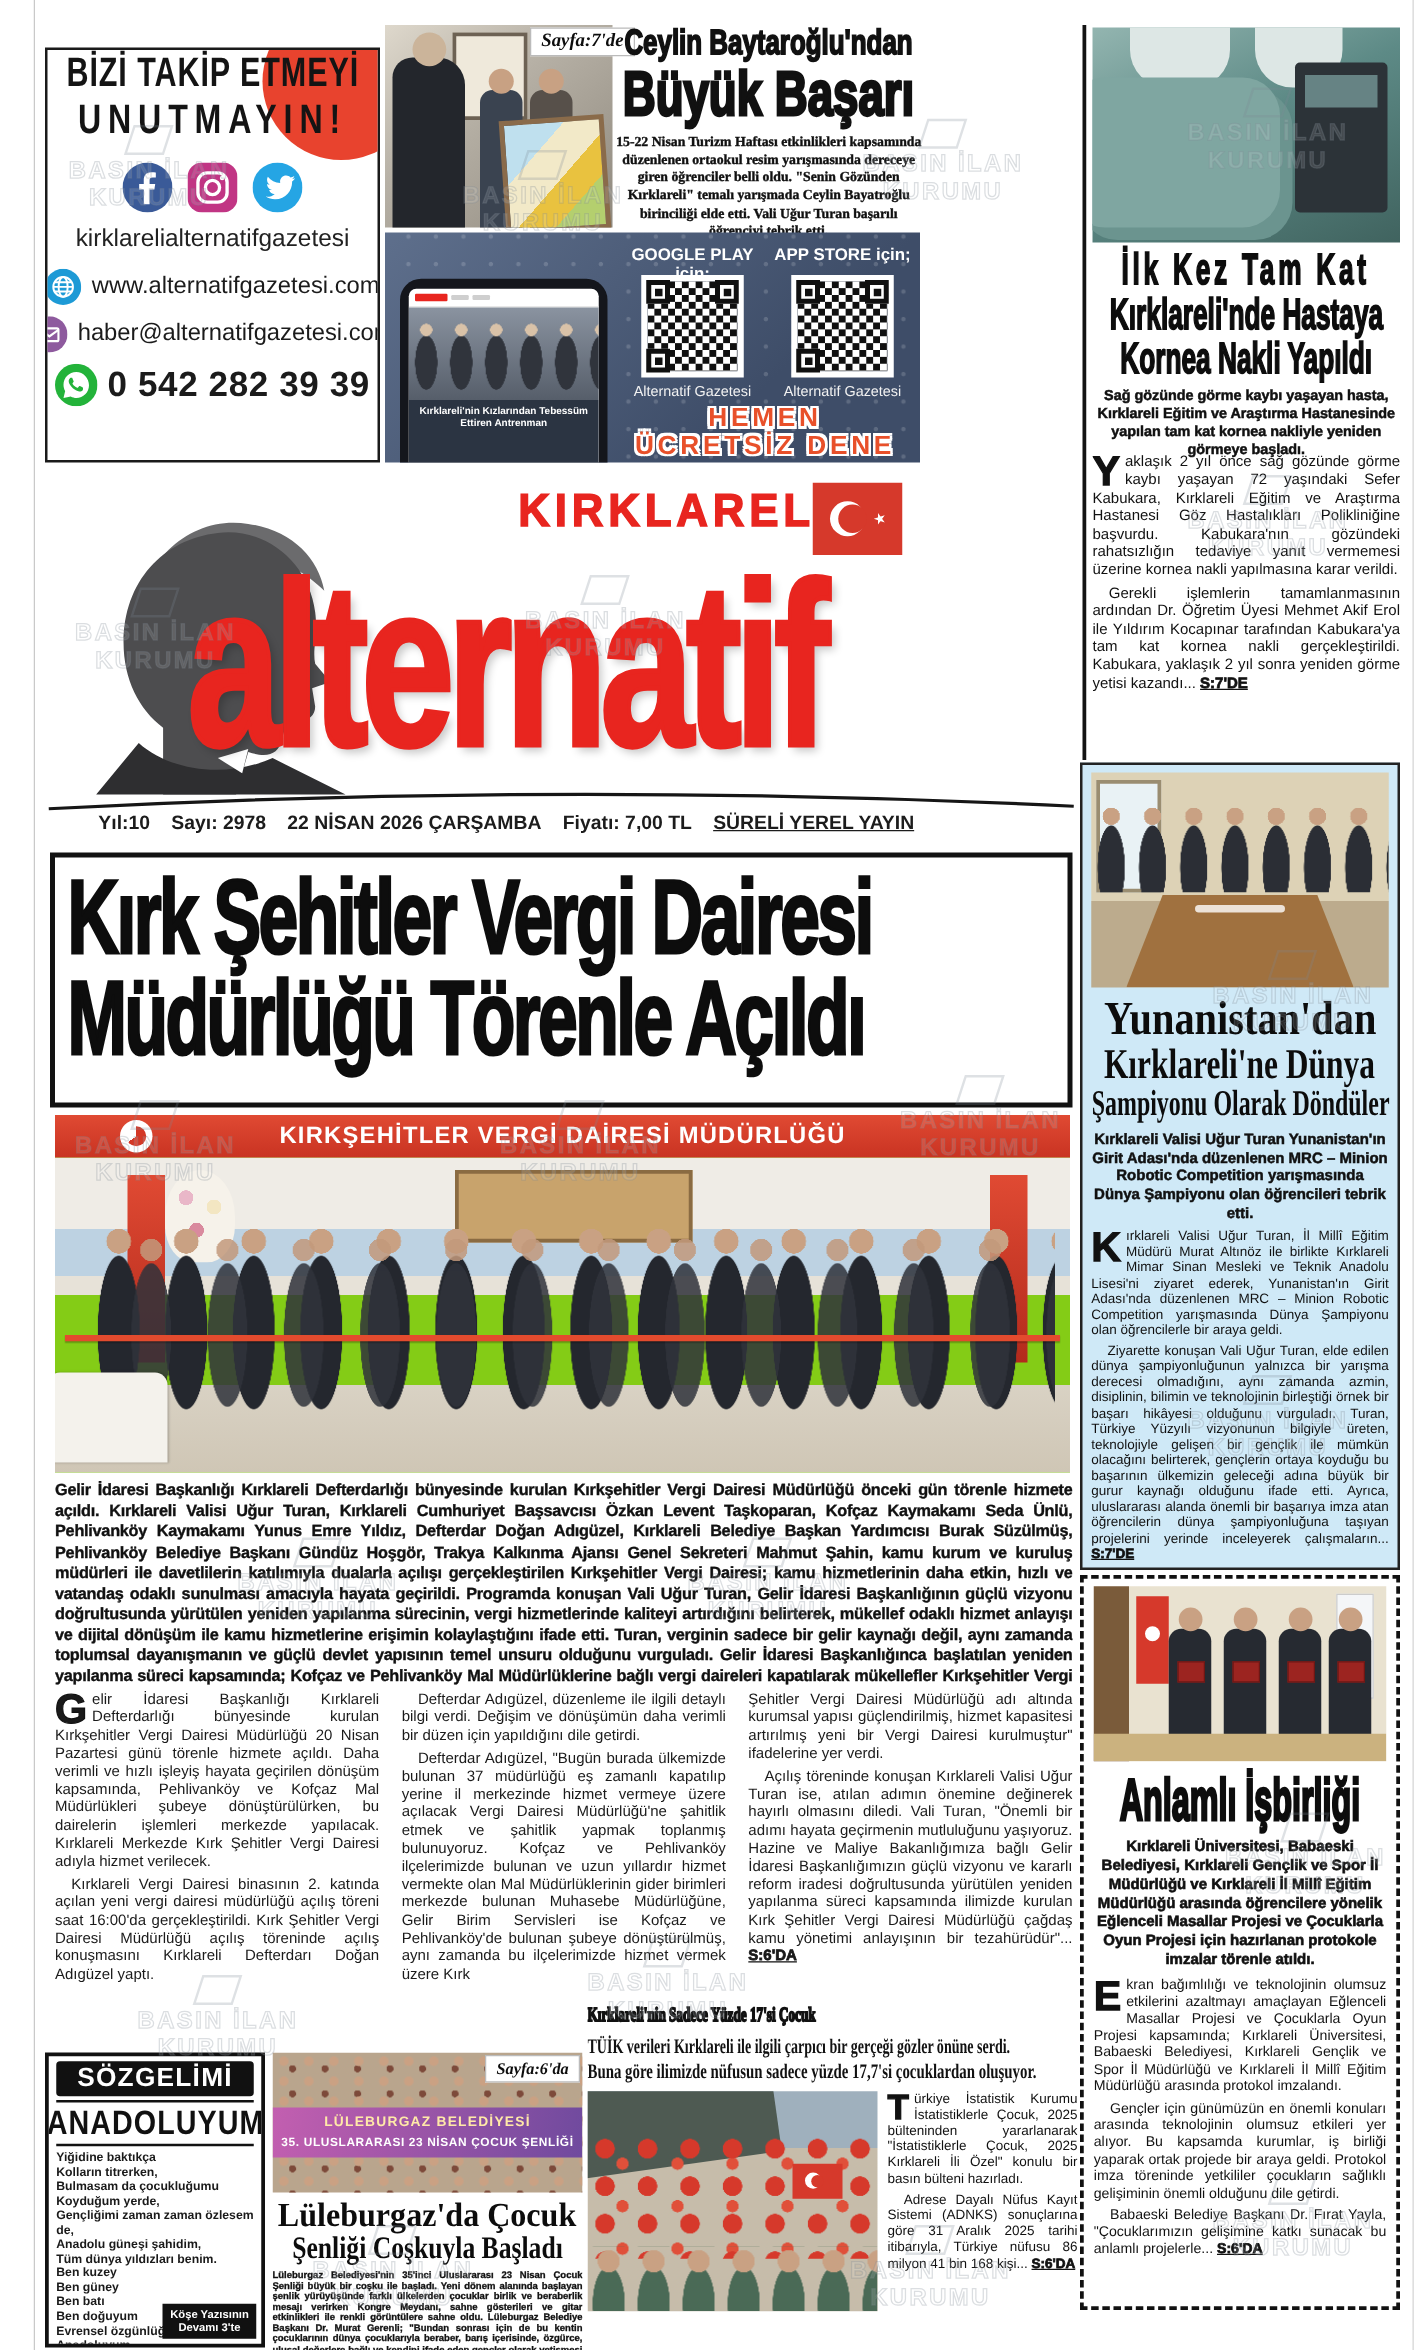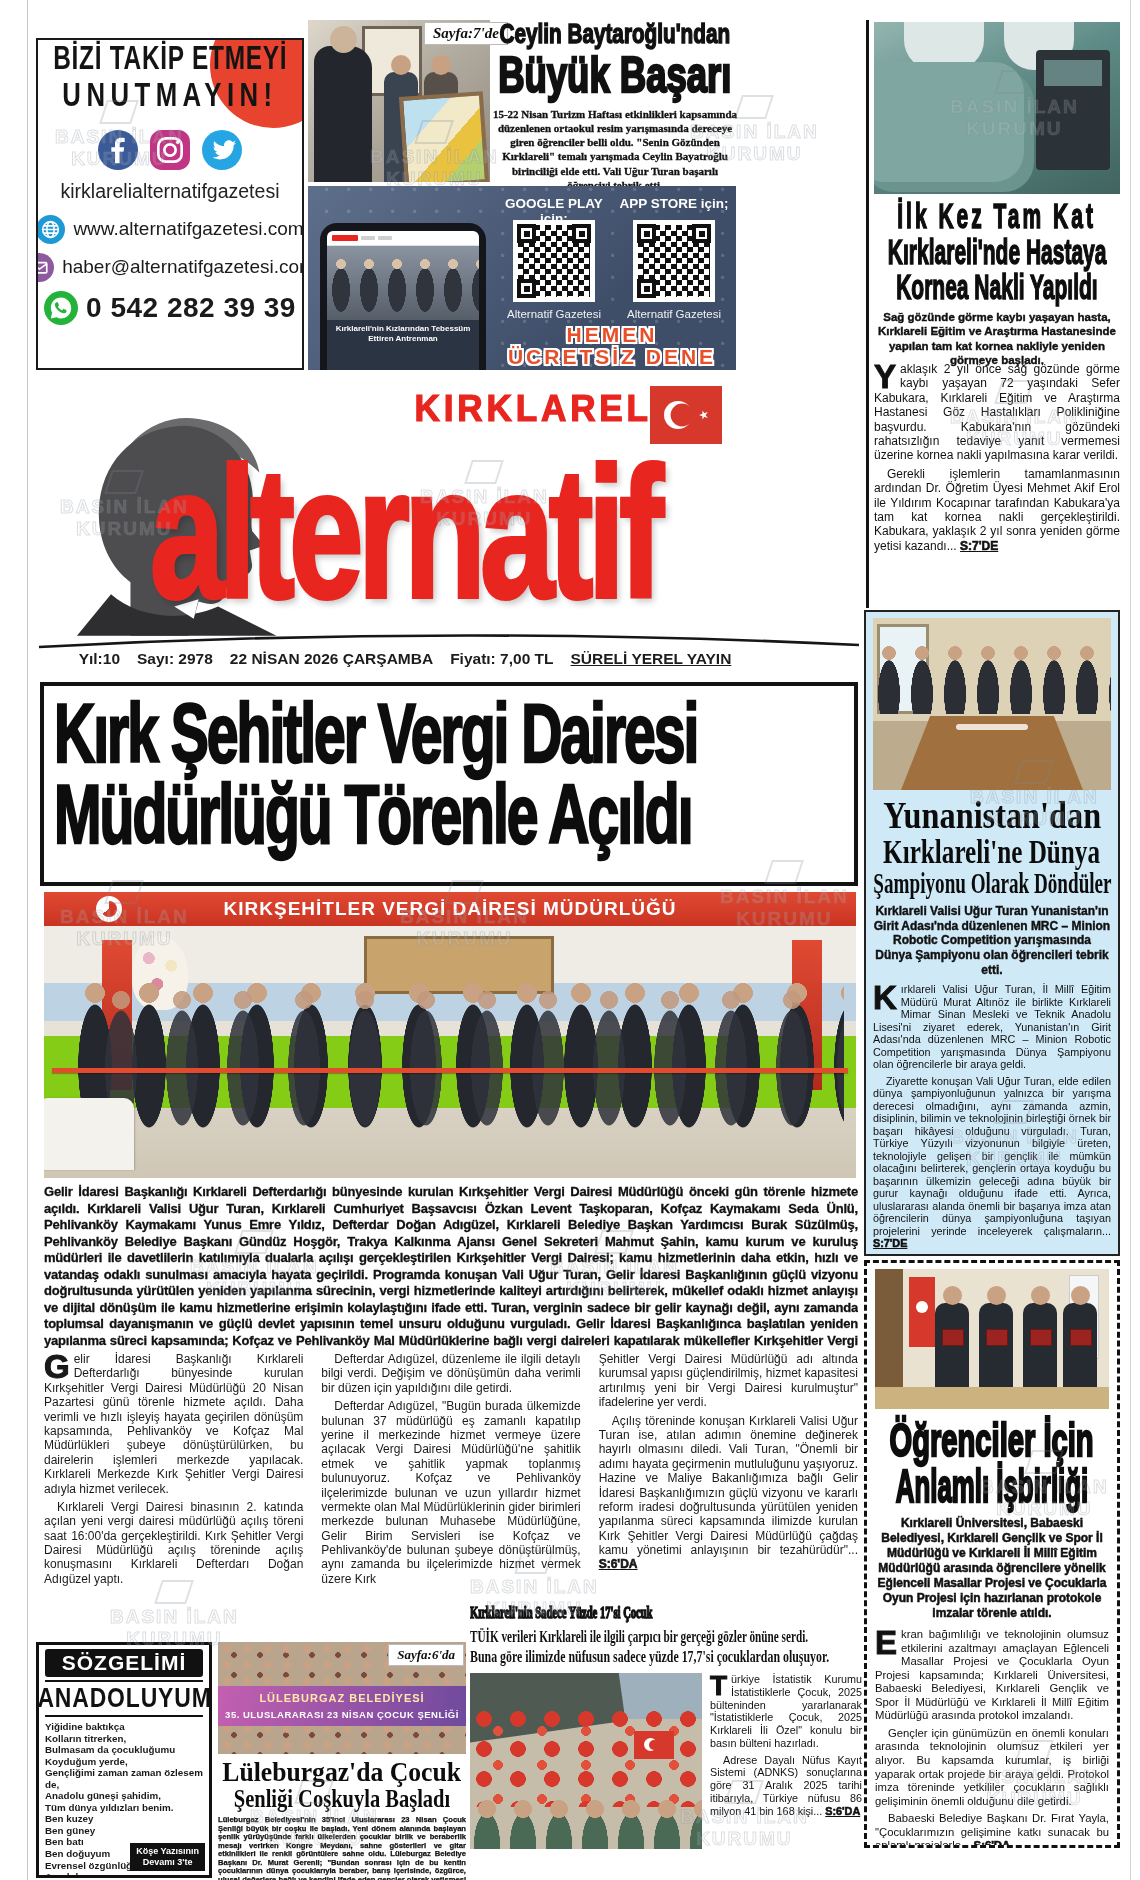--- a/index.html
+++ b/index.html
@@ -514,23 +514,20 @@
       <div class="pr-flag-tr"></div>
       <div class="pr-flag-w"></div>
       <div class="pr-person" style="left:60px"></div>
       <div class="pr-person" style="left:104px"></div>
       <div class="pr-person" style="left:148px"></div>
       <div class="pr-person" style="left:188px"></div>
       <div class="pr-table"></div>
     </div>
     <div class="pr-headline fat2">
       <div class="cond">
-          <span style="--sx:.62">Öğrenciler İçin</span>
-        </div>
-      <div class="cond">
           <span style="--sx:.55">Anlamlı İşbirliği</span>
         </div>
     </div>
     <div class="pr-sub">Kırklareli Üniversitesi, Babaeski Belediyesi, Kırklareli Gençlik ve Spor İl Müdürlüğü ve Kırklareli İl Millî Eğitim Müdürlüğü arasında öğrencilere yönelik Eğlenceli Masallar Projesi ve Çocuklarla Oyun Projesi için hazırlanan protokole imzalar törenle atıldı.</div>
     <div class="pr-body">
       <p><span class="drop">E</span><span>kran bağımlılığı ve teknolojinin olumsuz etkilerini azaltmayı amaçlayan Eğlenceli Masallar Projesi ve Çocuklarla Oyun Projesi kapsamında; Kırklareli Üniversitesi, Babaeski Belediyesi, Kırklareli Gençlik ve Spor İl Müdürlüğü ve Kırklareli İl Millî Eğitim Müdürlüğü arasında protokol imzalandı.</span></p>
       <p class="ind">Gençler için günümüzün en önemli konuları arasında teknolojinin olumsuz etkileri yer alıyor. Bu kapsamda kurumlar, iş birliği yaparak ortak projede bir araya geldi. Protokol imza töreninde yetkililer çocukların sağlıklı gelişiminin önemli olduğunu dile getirdi.</p>
       <p class="ind"><span>Babaeski Belediye Başkanı Dr. Fırat Yayla, "Çocuklarımızın gelişimine katkı sunacak bu anlamlı projelerle...</span> <span class="ref">S:6'DA</span></p>
     </div>
   </div>

